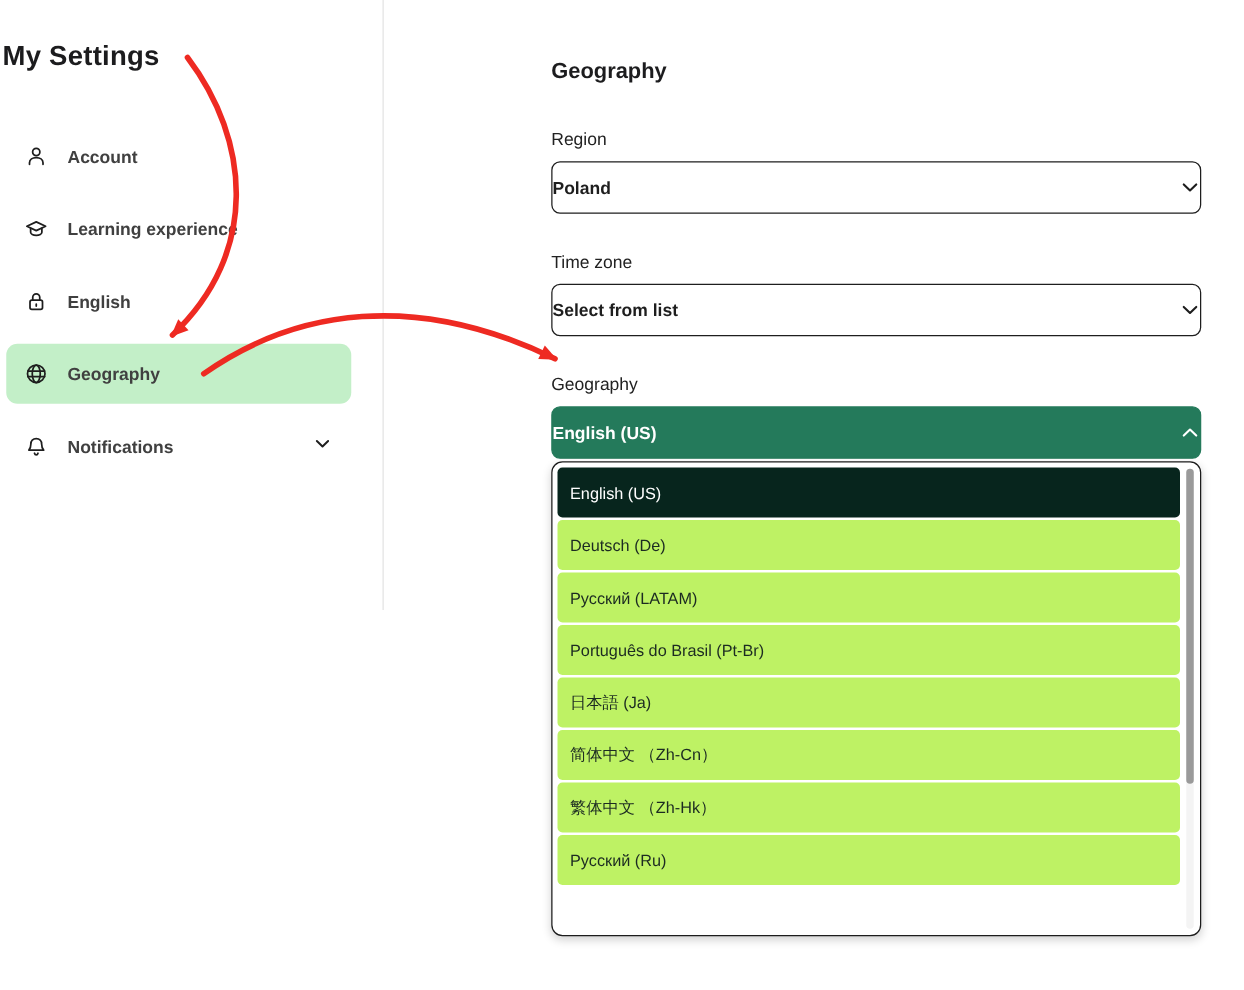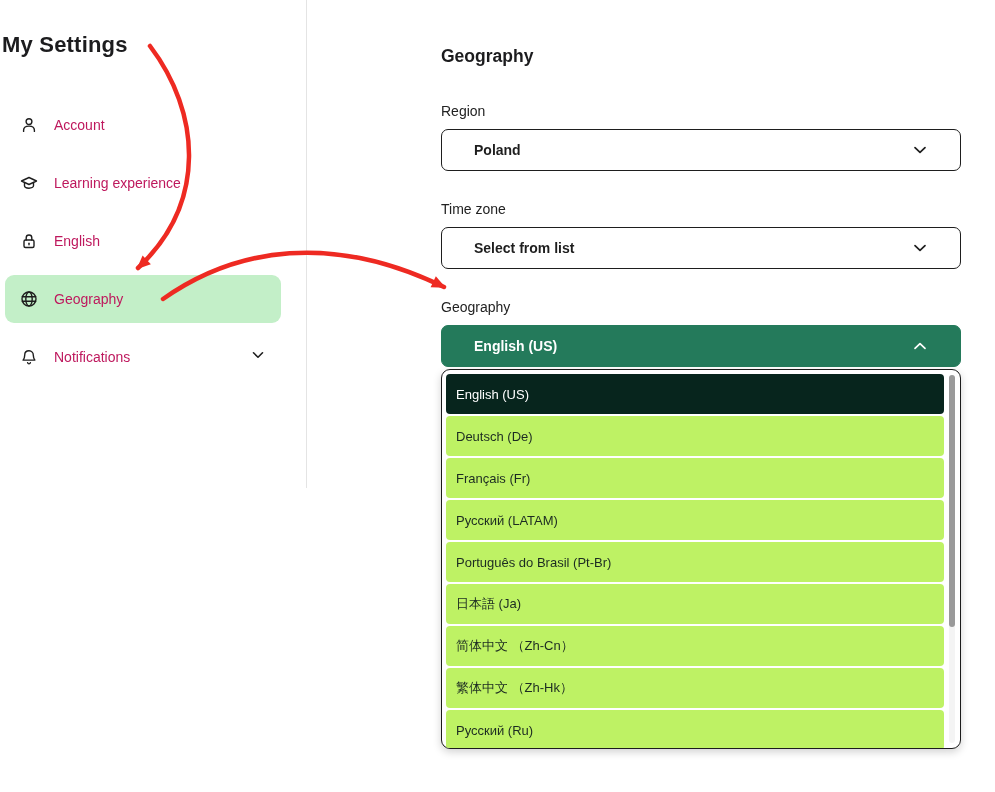--- a/index.html
+++ b/index.html
@@ -23,32 +23,32 @@
     background:#e4e4e4;
   }
   .nav-item {
     position:absolute; left:5px; width:276px; height:48px;
     display:flex; align-items:center; padding-left:15px;
     border-radius:9px; cursor:pointer;
   }
   .nav-item.active { background:#c3efc8; }
   .nav-icon { width:18px; height:18px; flex:0 0 18px; display:flex; align-items:center; justify-content:center; }
   .nav-icon svg { width:18px; height:18px; stroke:#1e1e1e; fill:none; stroke-width:1.4; stroke-linecap:round; stroke-linejoin:round; }
-  .nav-label { margin-left:16px; font-size:14px; font-weight:400; color:#be185d; }
+  .nav-label { margin-left:16px; font-size:14px; font-weight:700; color:#404040; }
   .nav-chevron { margin-left:auto; margin-right:16px; }
   .nav-chevron svg { width:14px; height:14px; stroke:#1e1e1e; fill:none; stroke-width:1.6; stroke-linecap:round; stroke-linejoin:round; }
 
   
   .main { position:absolute; left:441px; top:0; width:520px; }
   .main-heading { position:absolute; left:0; top:46px; font-size:17.5px; font-weight:700; color:#1c1c1e; }
   .field-label { position:absolute; left:0; font-size:14px; font-weight:400; color:#222; }
   .select-box {
     position:absolute; left:0; width:520px; height:42px;
     border:1.5px solid #1e1e1e; border-radius:7px; background:#fff;
-    display:flex; align-items:center; padding:0 32px;
+    display:flex; align-items:center; padding:0 0;
     font-size:14px; font-weight:700; color:#1e1e1e; cursor:pointer;
   }
   .select-box .chev { margin-left:auto; }
   .chev svg { width:16px; height:16px; stroke:#1e1e1e; fill:none; stroke-width:1.7; stroke-linecap:round; stroke-linejoin:round; display:block; }
   .select-box.open-green {
     background:#247a5b; border-color:#247a5b; color:#ffffff;
   }
   .select-box.open-green .chev svg { stroke:#ffffff; }
 
   
@@ -171,21 +171,20 @@
     <span class="chev">
       <svg viewBox="0 0 16 16">
           <path d="M3 10.4 L8 5.6 L13 10.4"></path>
         </svg>
     </span>
   </div>
 
   <div class="options-panel">
     <div class="option-row selected">English (US)</div>
     <div class="option-row">Deutsch (De)</div>
-    <div class="option-row">Français (Fr)</div>
     <div class="option-row">Русский (LATAM)</div>
     <div class="option-row">Português do Brasil (Pt-Br)</div>
     <div class="option-row">日本語 (Ja)</div>
     <div class="option-row">简体中文 （Zh-Cn）</div>
     <div class="option-row">繁体中文 （Zh-Hk）</div>
     <div class="option-row">Русский (Ru)</div>
     <div class="scrollbar-track">
       <div class="scrollbar-thumb"></div>
     </div>
   </div>

